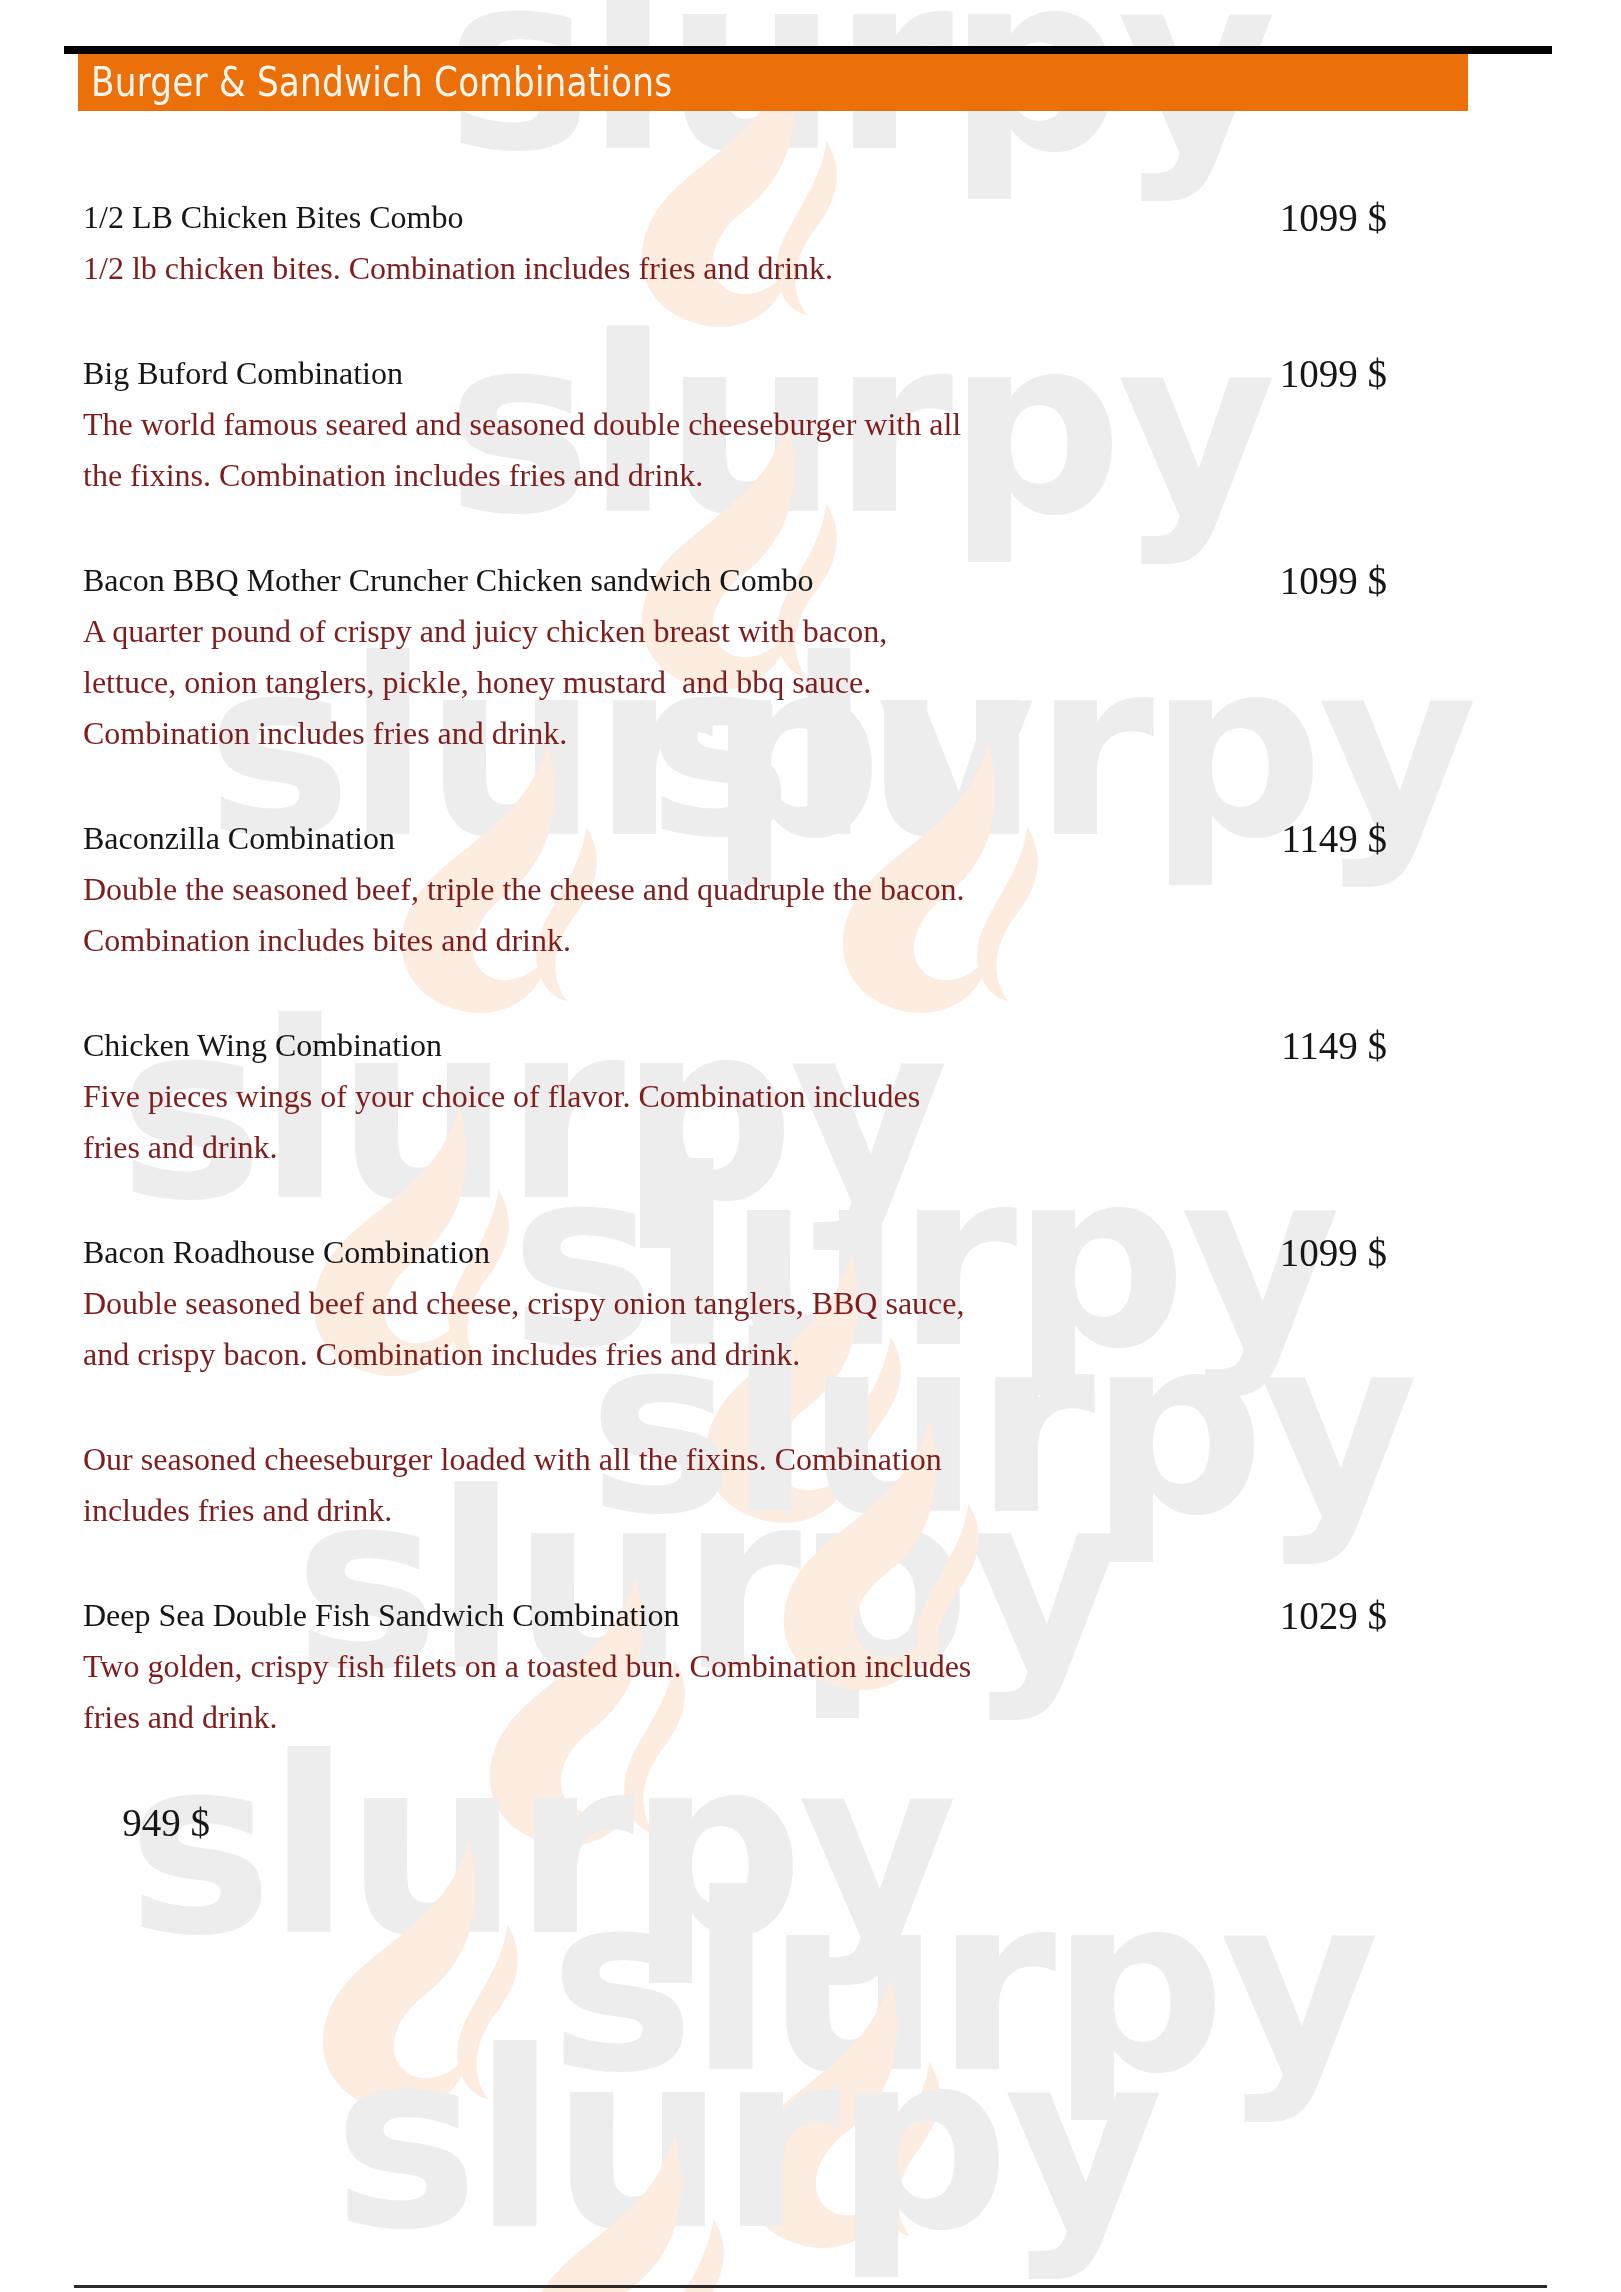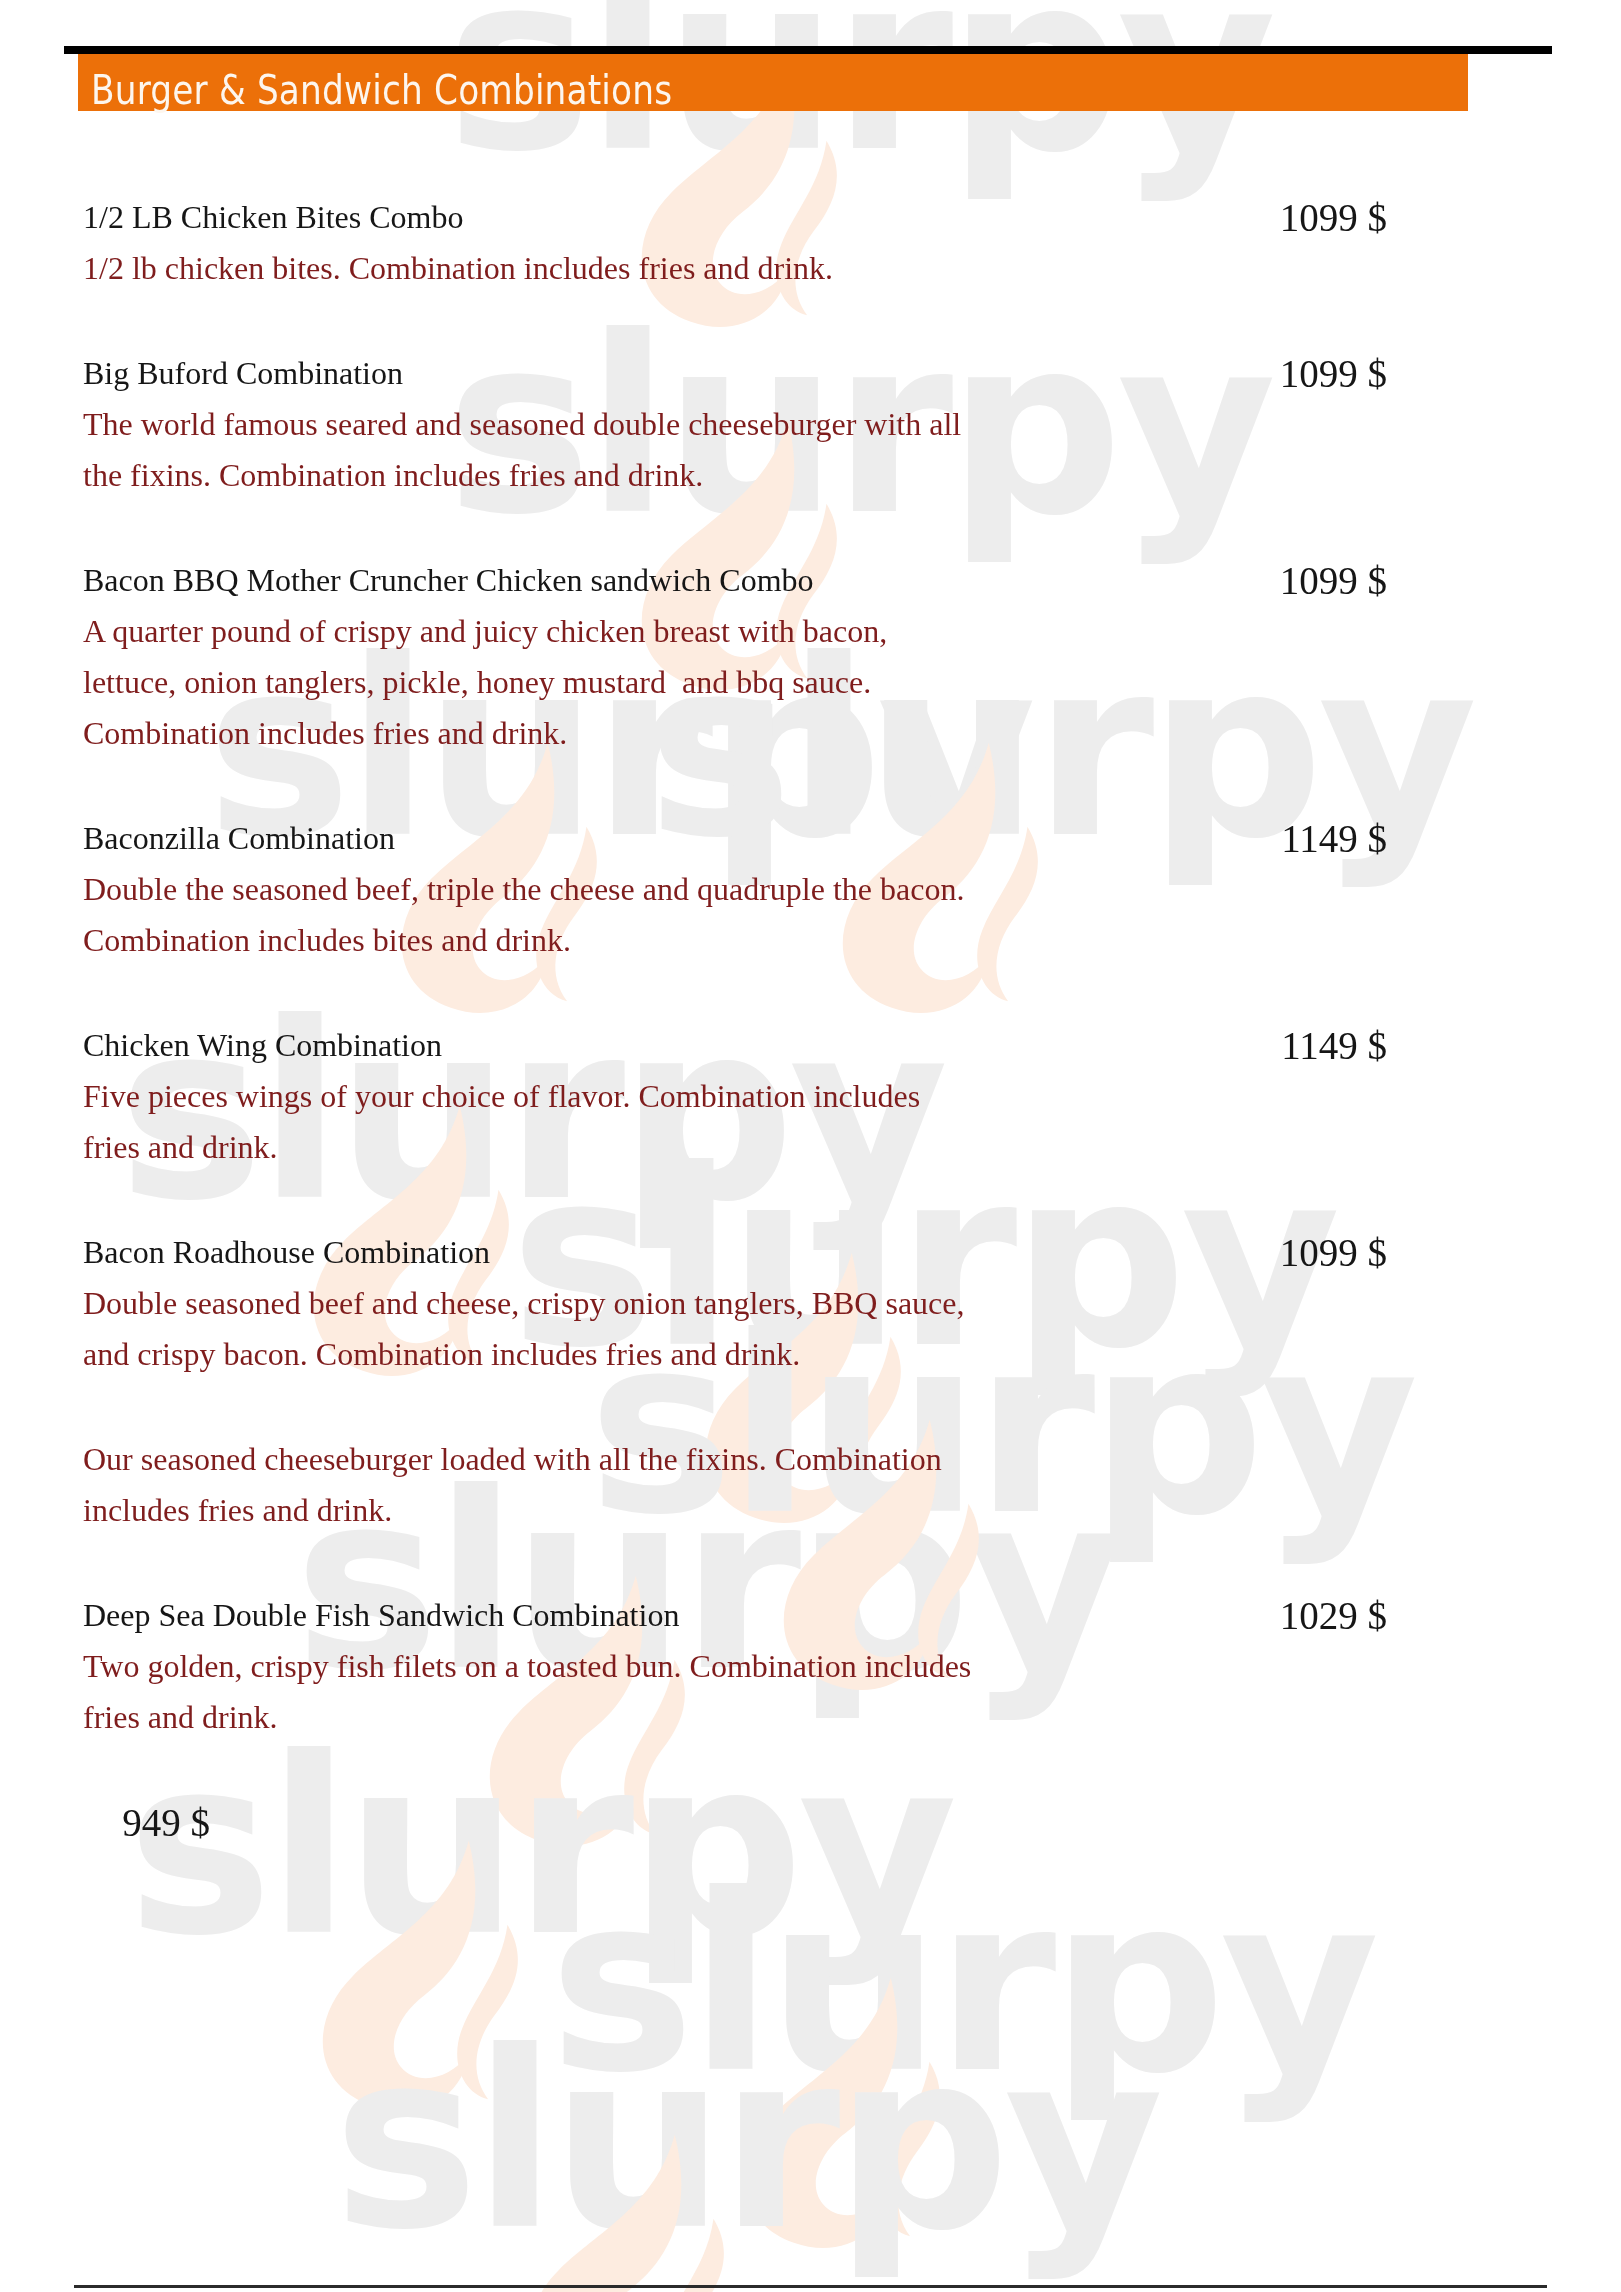--- a/index.html
+++ b/index.html
@@ -67,21 +67,21 @@
   }
 
   #section-banner {
     position: absolute;
     left: 78px;
     top: 54px;
     width: 1390px;
     height: 57px;
     background: #ec7009;
     display: flex;
-    align-items: flex-end;
+    align-items: center;
   }
   #section-banner .banner-title {
     font-family: "DejaVu Sans Condensed", "Liberation Sans Narrow", "Liberation Sans", sans-serif;
     font-stretch: condensed;
     font-size: 41px;
     font-weight: 400;
     color: #fdf6ee;
     margin-left: 12.7px;
     letter-spacing: 0.2px;
     line-height: 1;

